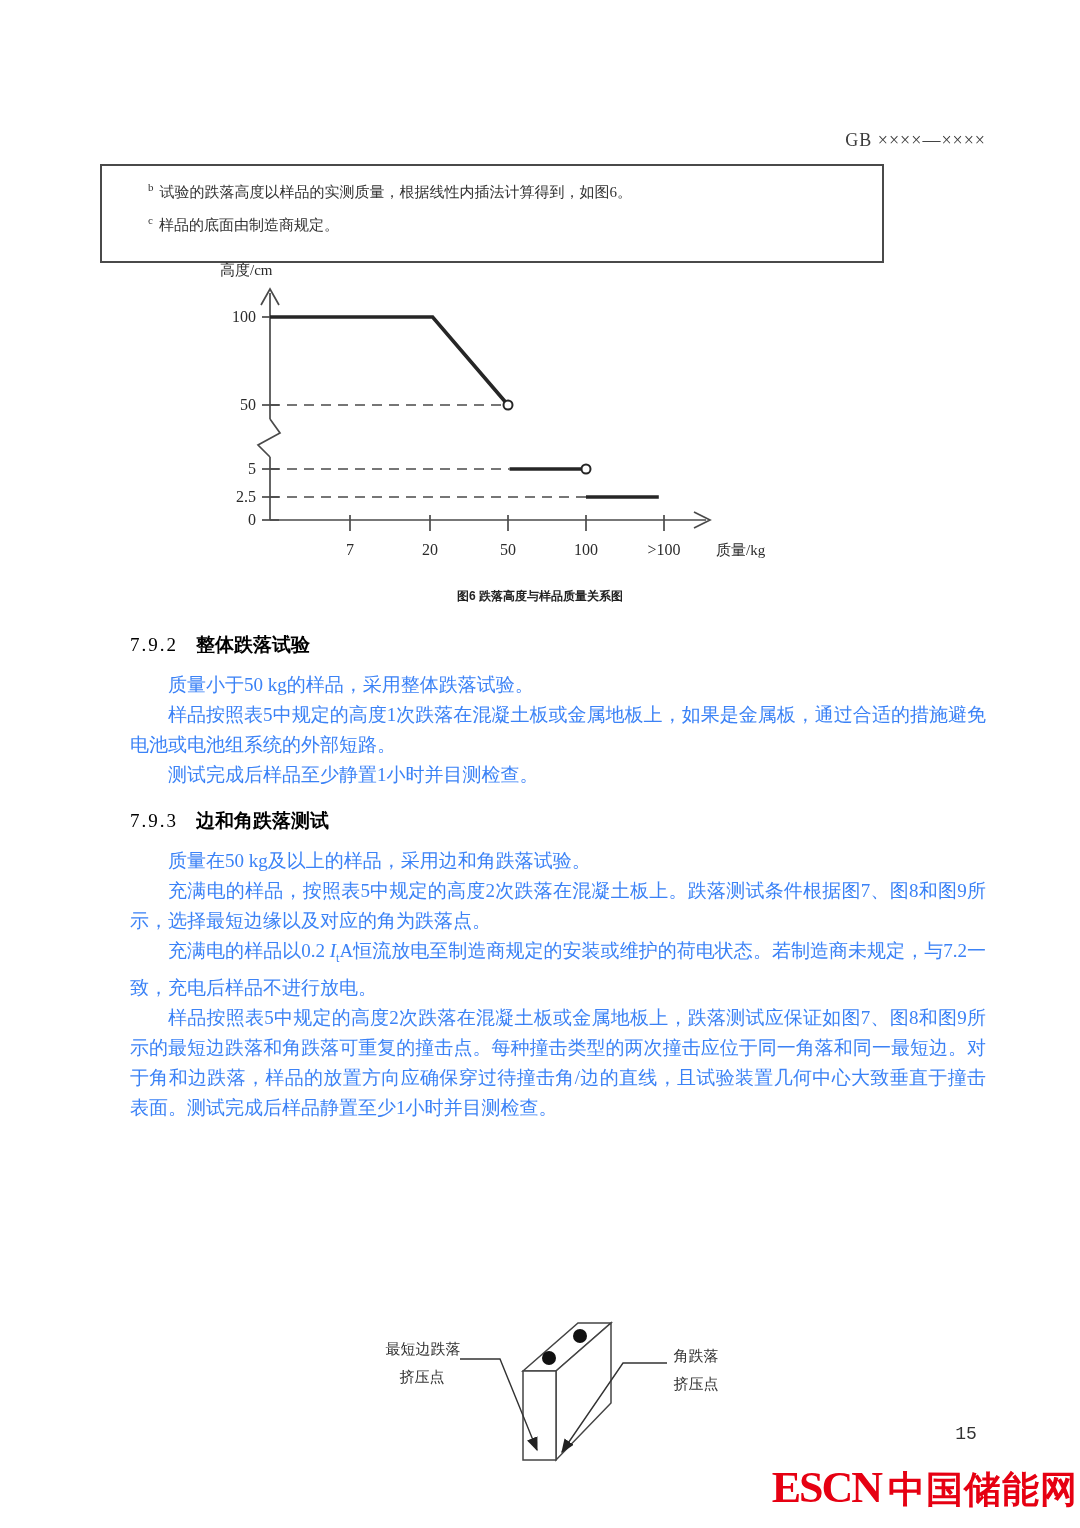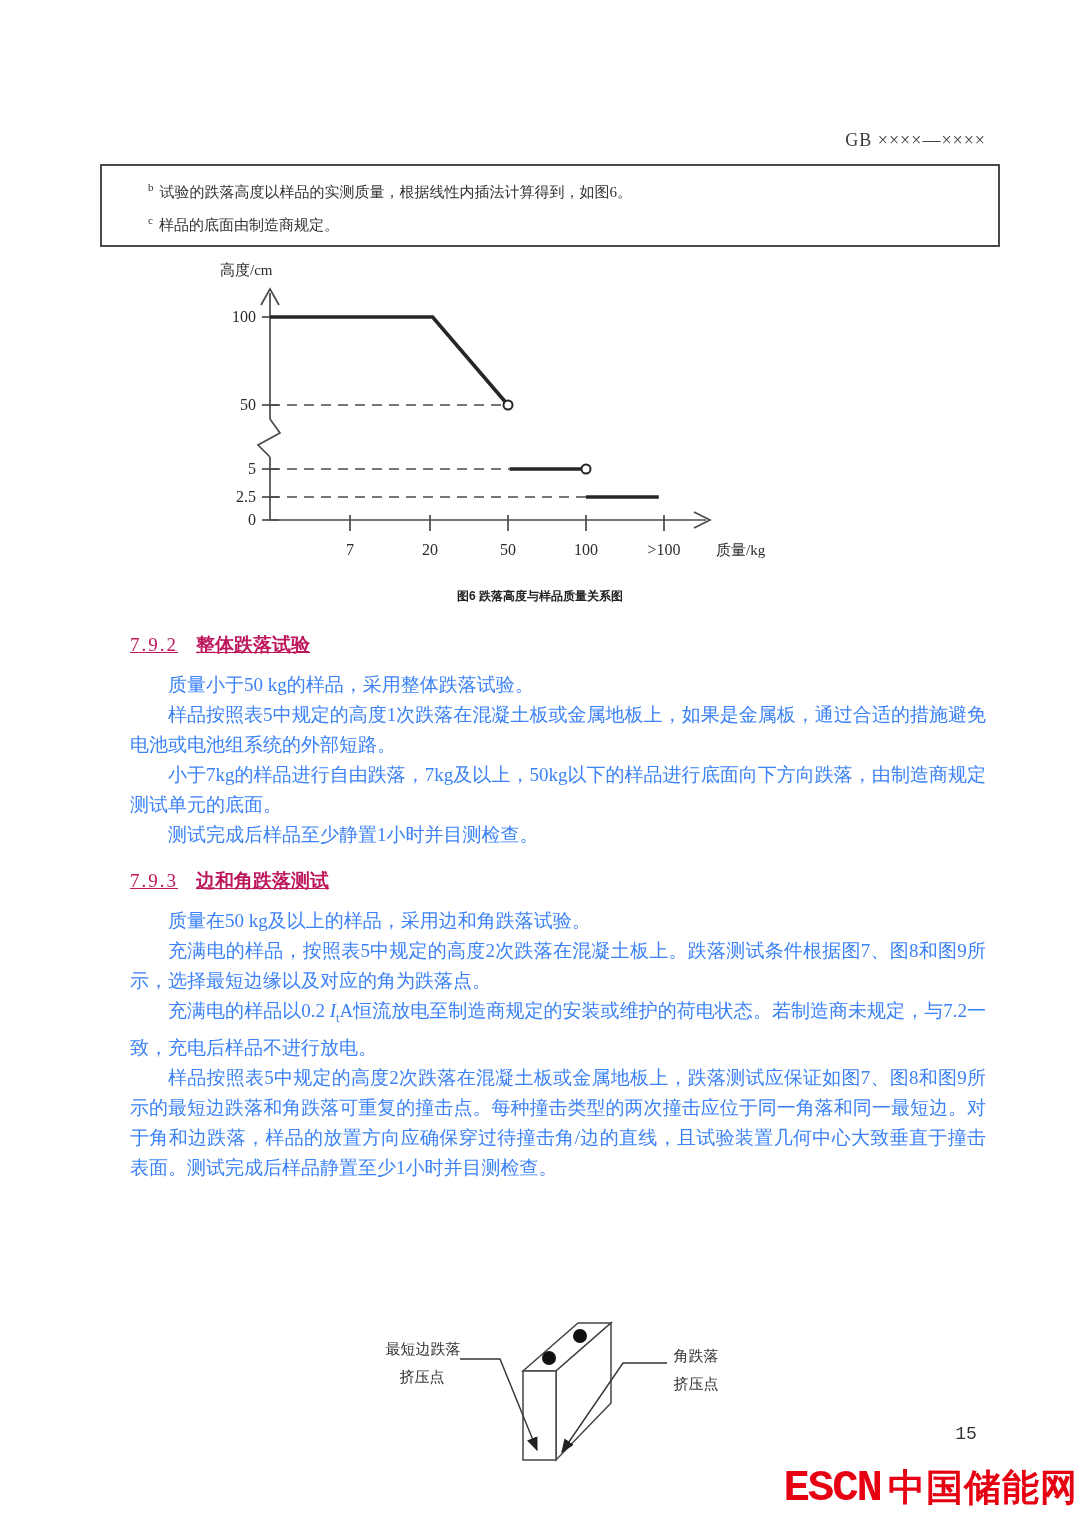--- a/index.html
+++ b/index.html
@@ -1,46 +1,46 @@
 <!DOCTYPE html>
 <html><head>
 <meta charset="utf-8">
 <style>
   html,body{margin:0;padding:0;background:#ffffff;}
   .page{position:relative;width:1080px;height:1528px;background:#ffffff;overflow:hidden;
         font-family:"Liberation Serif","DejaVu Serif",serif;color:#2b2b2b;}
 
   .std-header{position:absolute;top:130px;right:94px;font-size:18px;letter-spacing:1px;color:#3a3a3a;}
 
-  .footnote-box{position:absolute;top:164px;left:100px;width:900px;box-sizing:border-box;
-                border:2px solid #4a4a4a;padding:7px 10px 6px 46px;}
+  .footnote-box{position:absolute;top:164px;left:100px;width:784px;box-sizing:border-box;
+                border:2px solid #4a4a4a;padding:7px 10px 22px 46px;}
   .footnote-line{font-size:15px;line-height:28px;color:#333;}
   .footnote-line sup{font-size:11px;margin-right:6px;}
 
   .chart-wrap{position:absolute;top:255px;left:200px;width:580px;height:330px;}
 
   .fig-caption{position:absolute;top:588px;left:0;width:1080px;text-align:center;
                font-family:"Liberation Sans","DejaVu Sans",sans-serif;
                font-weight:bold;font-size:12px;color:#222;}
 
   .sections{position:absolute;top:632px;left:130px;width:856px;}
-  .sec-head{font-size:19px;margin:0 0 12px 0;color:#be185d;text-decoration:underline;}
+  .sec-head{font-size:19px;margin:0 0 12px 0;color:#000000;}
   .sec-num{font-family:"Liberation Serif","DejaVu Serif",serif;margin-right:18px;letter-spacing:2px;}
   .sec-title{font-family:"Liberation Sans","DejaVu Sans",sans-serif;font-weight:bold;}
   .body-p{margin:0;font-size:19px;line-height:30px;text-indent:2em;text-align:justify;color:#3b82f6;}
   .body-p sub{font-size:12px;}
 
   .diagram-wrap{position:absolute;top:1312px;left:368px;width:360px;height:162px;}
   .diagram-wrap text{font-size:15px;fill:#333;font-family:"Liberation Serif","DejaVu Serif",serif;}
 
   .page-number{position:absolute;top:1424px;left:936px;width:60px;text-align:center;
                font-size:18px;color:#333;font-family:Liberation Mono, monospace;}
 
   .escn-logo{position:absolute;top:1466px;right:2px;display:flex;align-items:baseline;
-             font-family:Liberation Mono, monospace;font-weight:bold;}
+             font-family:Liberation Serif, serif;font-weight:bold;}
   .logo-latin{font-size:44px;letter-spacing:-2px;line-height:1;}
   .logo-cn{font-size:37px;margin-left:7px;line-height:1;letter-spacing:1px;}
 
   svg text{user-select:none;}
 </style>
 </head>
 <body>
 
 <div class="page">
 
@@ -100,21 +100,20 @@
 
   <div class="fig-caption">图6 跌落高度与样品质量关系图</div>
 
   <div class="sections">
     <div class="sec-head">
       <span class="sec-num">7.9.2</span><span class="sec-title">整体跌落试验</span>
     </div>
     <div>
         <p class="body-p"><span>质量小于50 kg的样品，采用整体跌落试验。</span></p>
         <p class="body-p"><span>样品按照表5中规定的高度1次跌落在混凝土板或金属地板上，如果是金属板，通过合适的措施避免电池或电池组系统的外部短路。</span></p>
-        <p class="body-p"><span>小于7kg的样品进行自由跌落，7kg及以上，50kg以下的样品进行底面向下方向跌落，由制造商规定测试单元的底面。</span></p>
         <p class="body-p"><span>测试完成后样品至少静置1小时并目测检查。</span></p>
       </div>
     <div class="sec-head" style="margin-top:18px;">
       <span class="sec-num">7.9.3</span><span class="sec-title">边和角跌落测试</span>
     </div>
     <div>
         <p class="body-p"><span>质量在50 kg及以上的样品，采用边和角跌落试验。</span></p>
         <p class="body-p"><span>充满电的样品，按照表5中规定的高度2次跌落在混凝土板上。跌落测试条件根据图7、图8和图9所示，选择最短边缘以及对应的角为跌落点。</span></p>
         <p class="body-p"><span>充满电的样品以0.2 </span><span style="font-style: italic;">I</span><sub>t</sub><span>A恒流放电至制造商规定的安装或维护的荷电状态。若制造商未规定，与7.2一致，充电后样品不进行放电。</span></p>
         <p class="body-p"><span>样品按照表5中规定的高度2次跌落在混凝土板或金属地板上，跌落测试应保证如图7、图8和图9所示的最短边跌落和角跌落可重复的撞击点。每种撞击类型的两次撞击应位于同一角落和同一最短边。对于角和边跌落，样品的放置方向应确保穿过待撞击角/边的直线，且试验装置几何中心大致垂直于撞击表面。测试完成后样品静置至少1小时并目测检查。</span></p>

